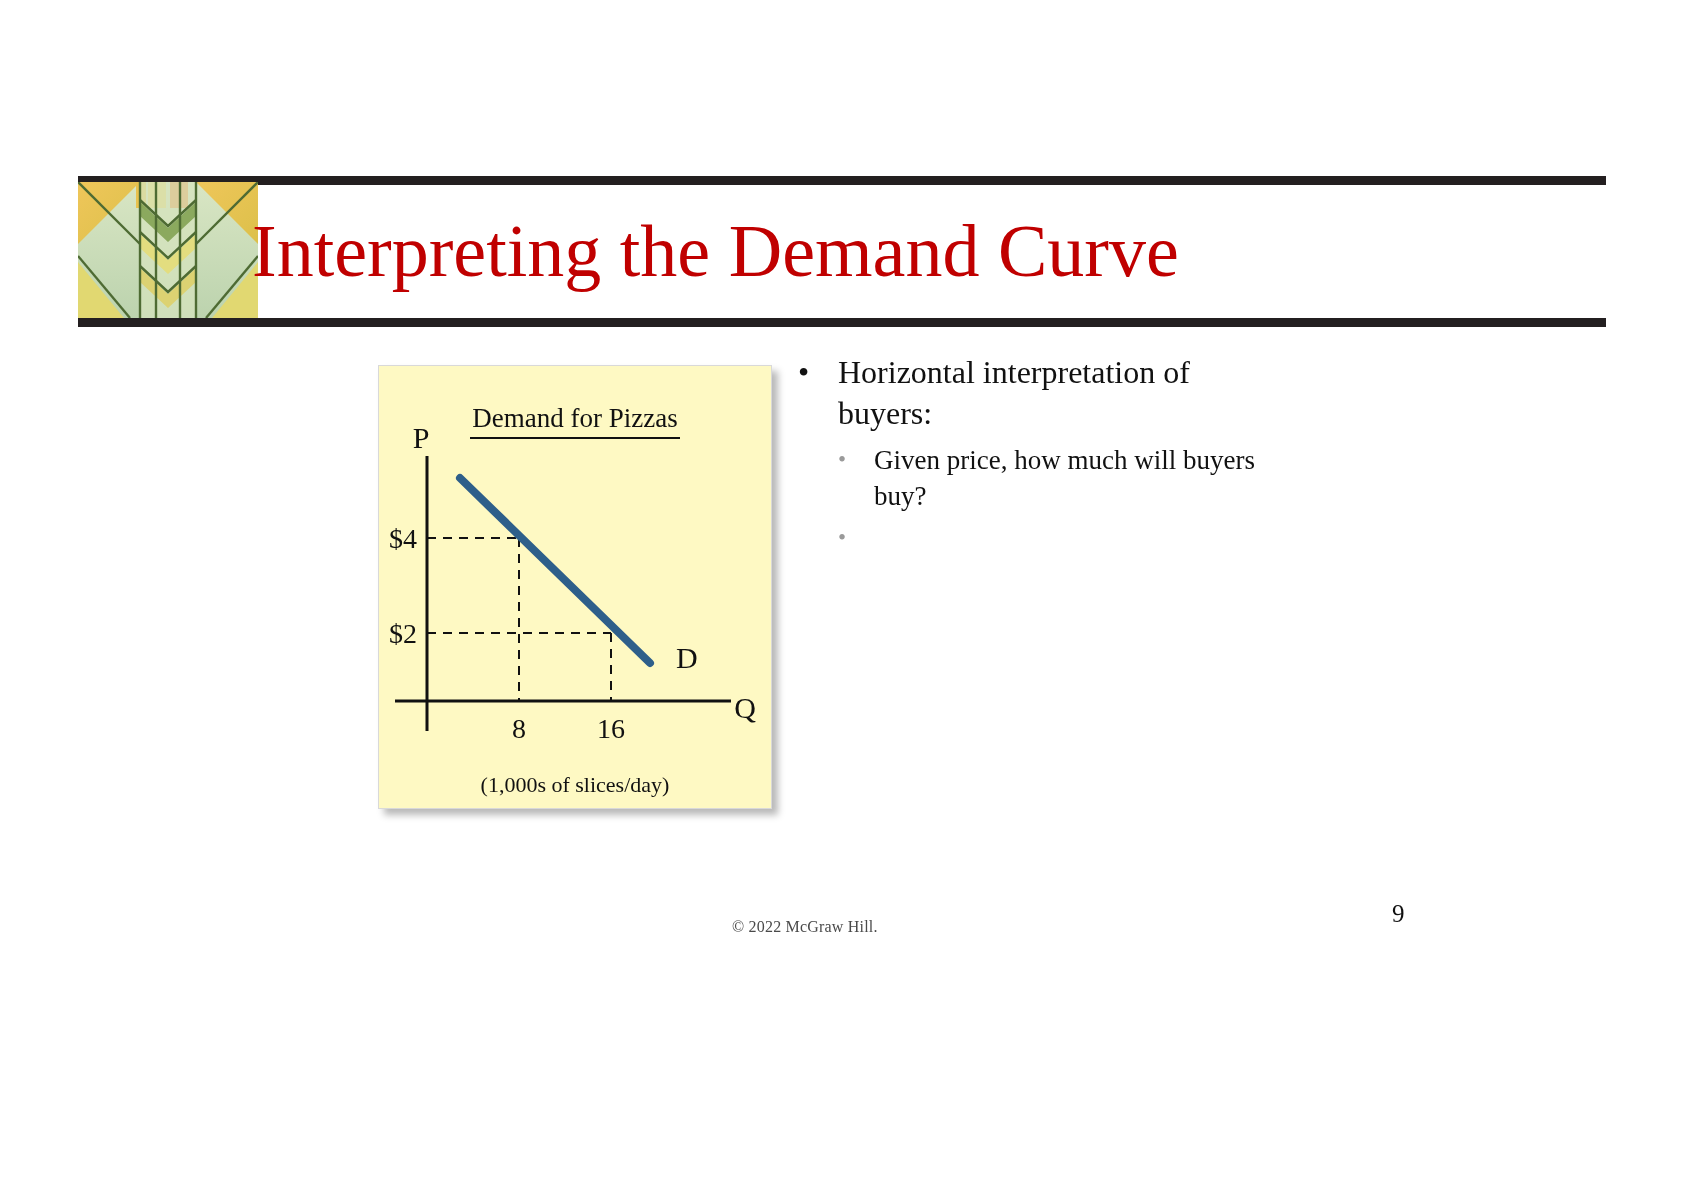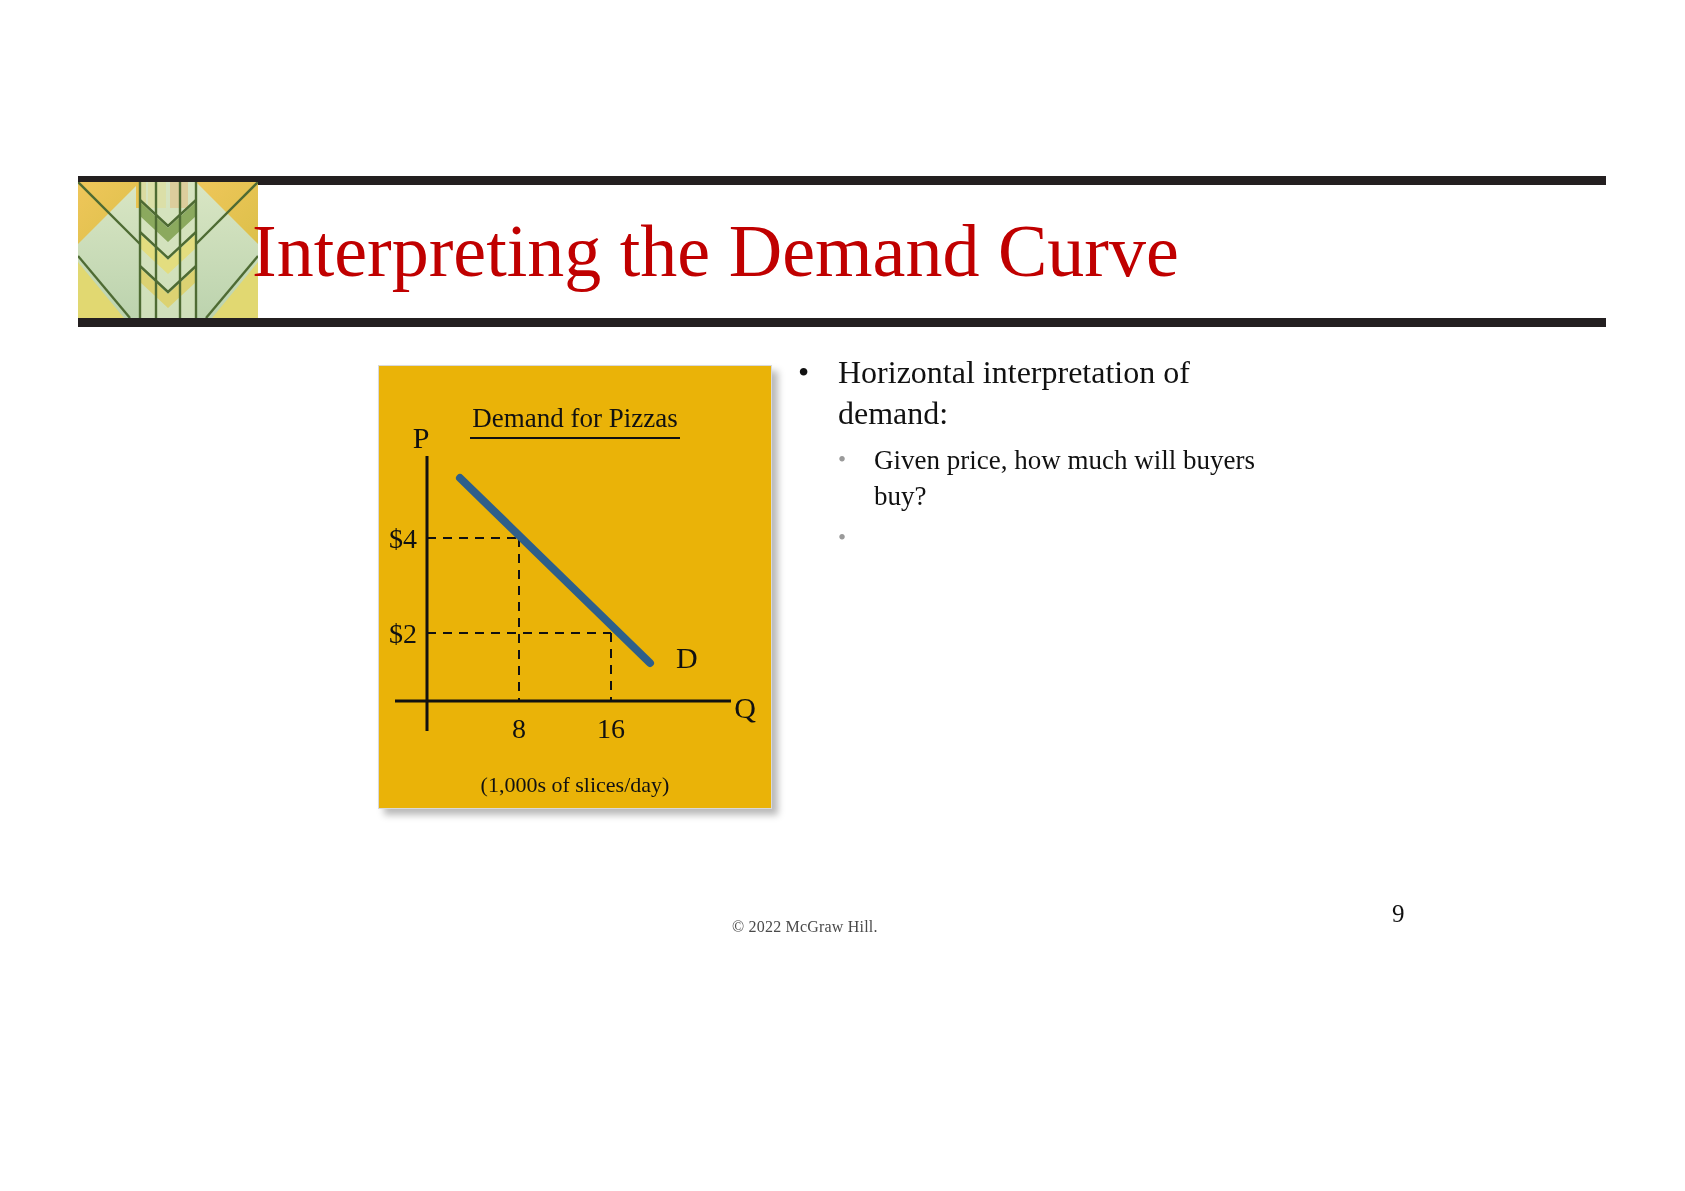--- a/index.html
+++ b/index.html
@@ -60,21 +60,21 @@
     white-space: nowrap;
   }
 
   
   #chart-panel {
     position: absolute;
     left: 378px;
     top: 365px;
     width: 392px;
     height: 442px;
-    background: #eab308;
+    background: #fef9c3;
     border: 1px solid #d9d9d9;
     box-shadow: 6px 6px 7px rgba(0,0,0,0.28);
   }
   #chart-title {
     position: absolute;
     left: 0;
     top: 37px;
     width: 392px;
     text-align: center;
     font-size: 27px;
@@ -247,21 +247,21 @@
       <text class="ax-text" x="232" y="312" font-size="28" text-anchor="middle">16</text>
     </svg>
 
     <div id="axis-caption">(1,000s of slices/day)</div>
   </div>
 
   <div id="bullets">
 
     <div class="b1">
       <span class="dot">•</span>
-      <span>Horizontal interpretation of demand:</span>
+      <span>Horizontal interpretation of buyers:</span>
     </div>
 
     <div class="b2">
       <span class="dot">•</span>
       <span>Given price, how much will buyers buy?</span>
     </div>
 
     <div class="b2">
       <span class="dot">•</span>
     </div>

